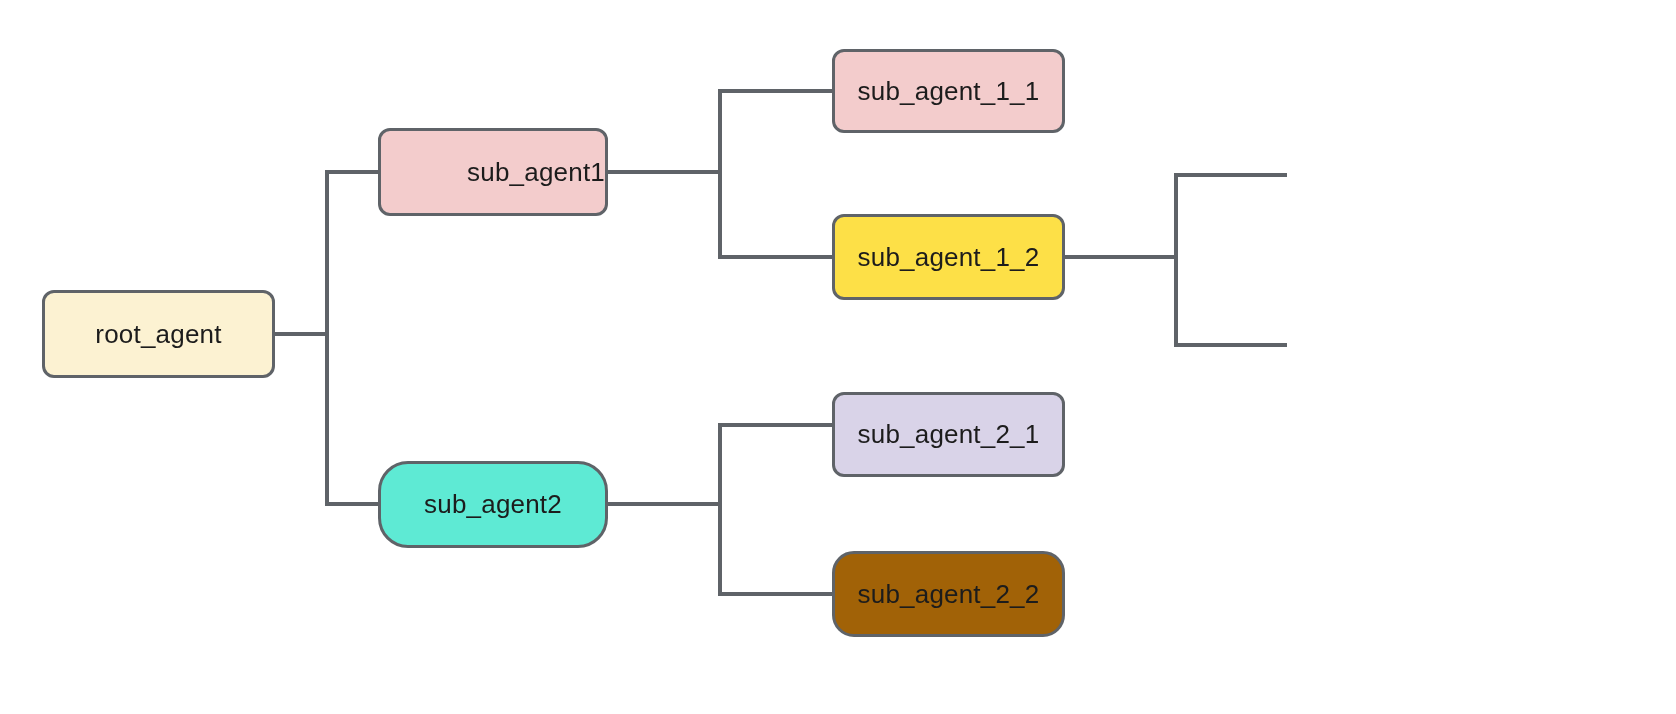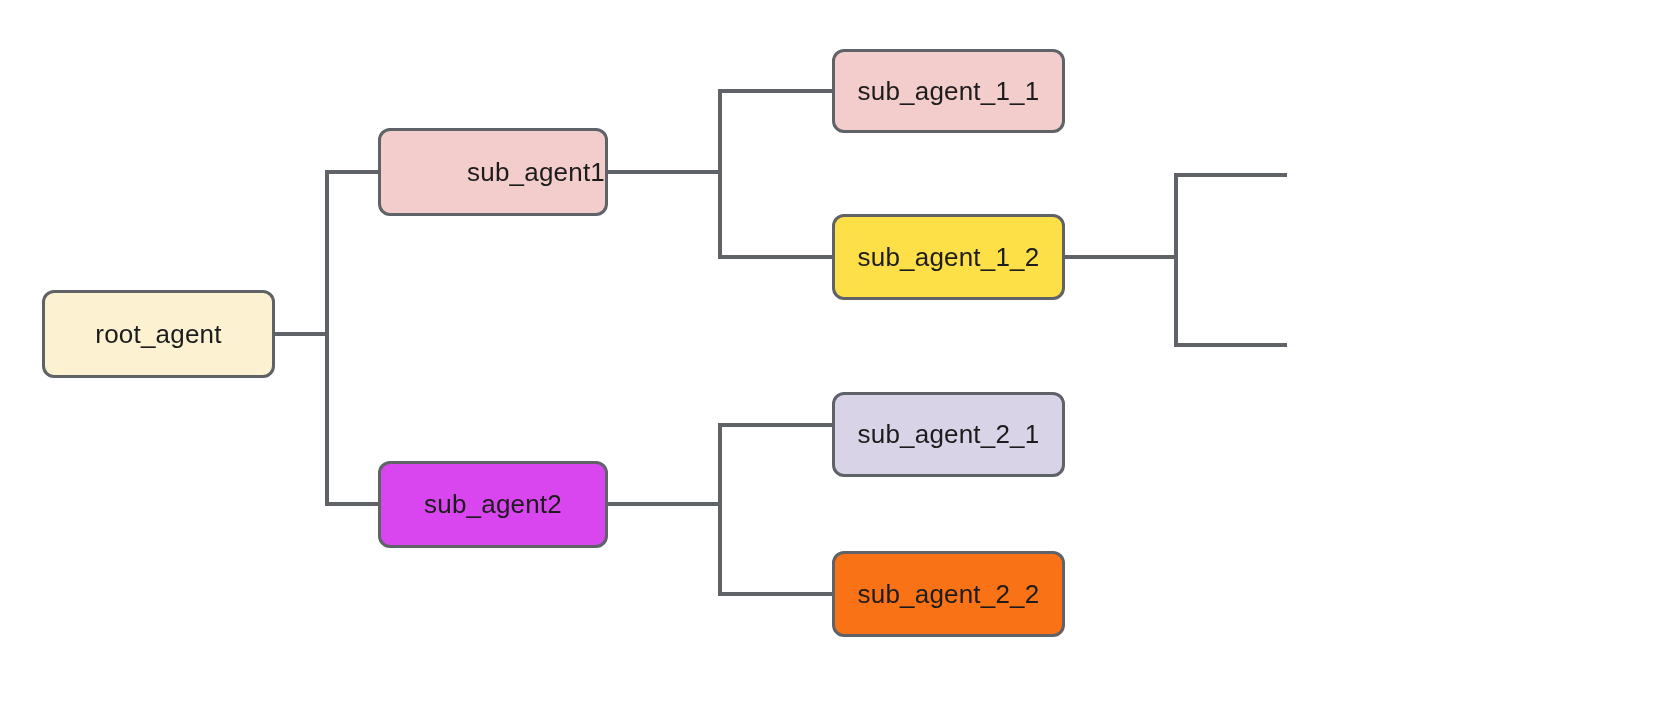--- a/index.html
+++ b/index.html
@@ -82,25 +82,25 @@
   <div class="node n-s11" style="background: rgb(243, 204, 204);">
     <span class="node-label">sub_agent_1_1</span>
   </div>
 
   <div class="node n-s12" style="background: #fde047;">
     <span class="node-label">sub_agent_1_2</span>
   </div>
 
 
 
-  <div class="node n-s2" style="background: #d946ef;">
+  <div class="node n-s2" style="background: #5eead4; border-radius: 30px;">
     <span class="node-label">sub_agent2</span>
   </div>
 
   <div class="node n-s21" style="background: rgb(217, 211, 232);">
     <span class="node-label">sub_agent_2_1</span>
   </div>
 
-  <div class="node n-s22" style="background: #f97316;">
+  <div class="node n-s22" style="background: #a16207; border-radius: 22px;">
     <span class="node-label">sub_agent_2_2</span>
   </div>
 
 </div>
 
 </body></html>

